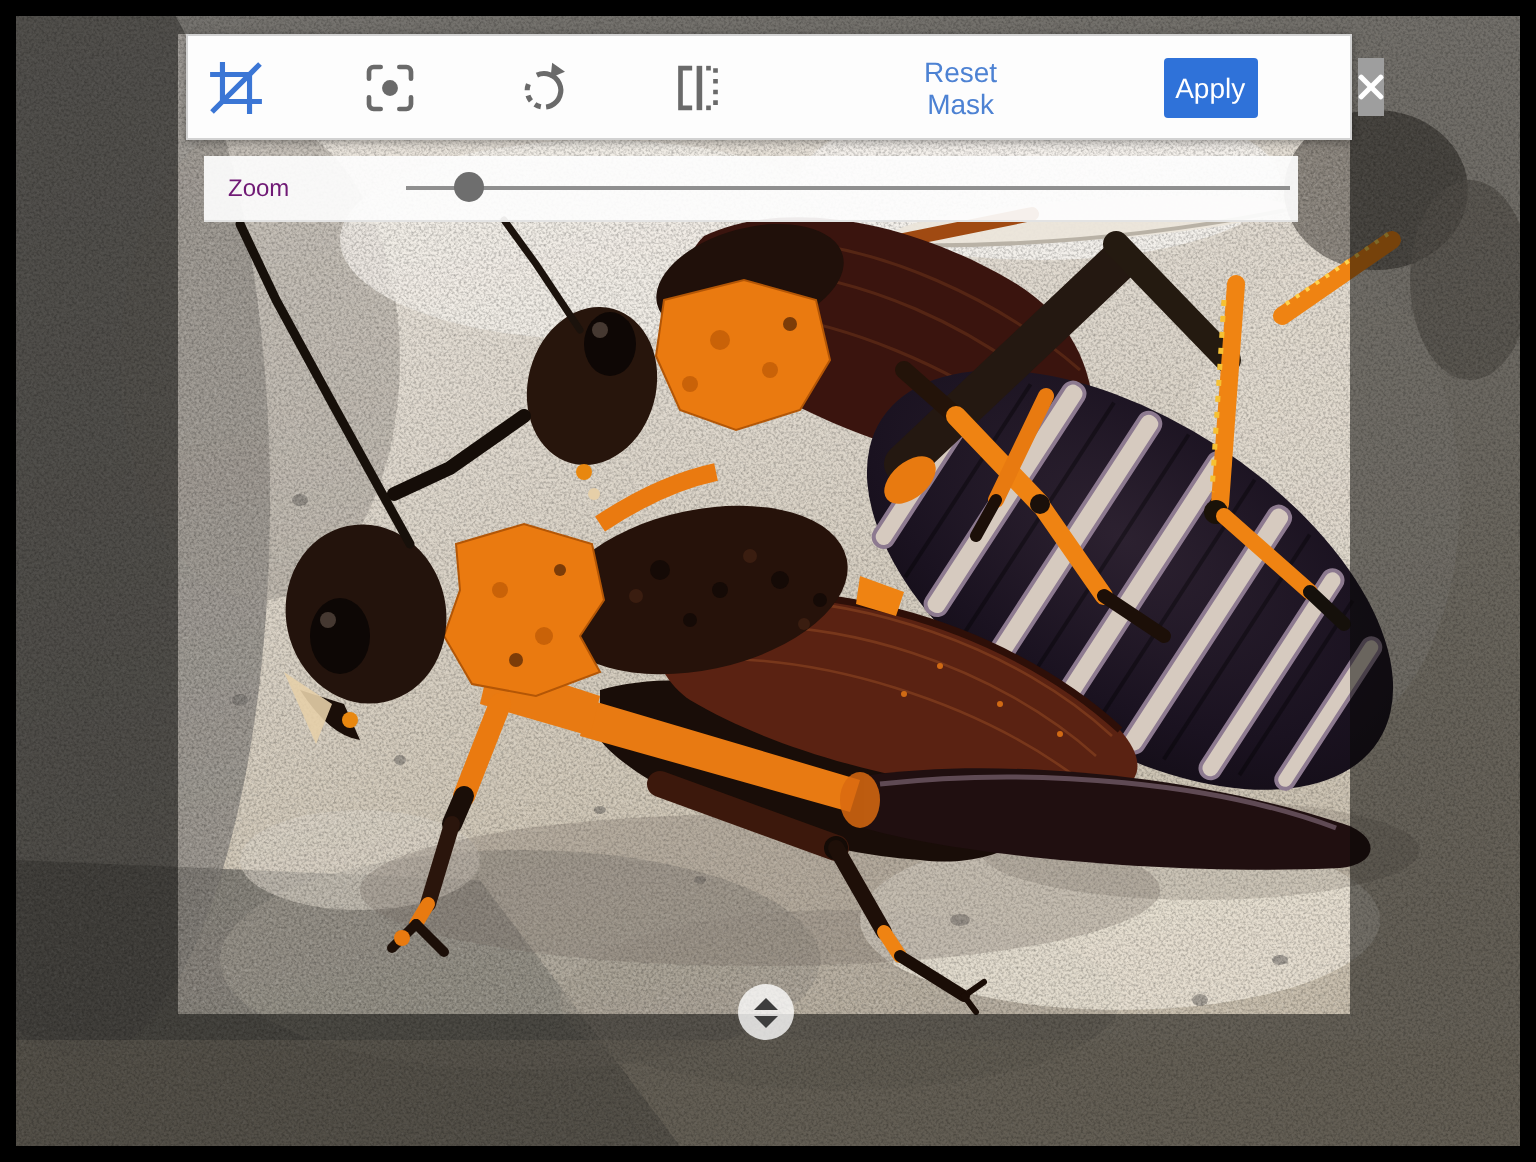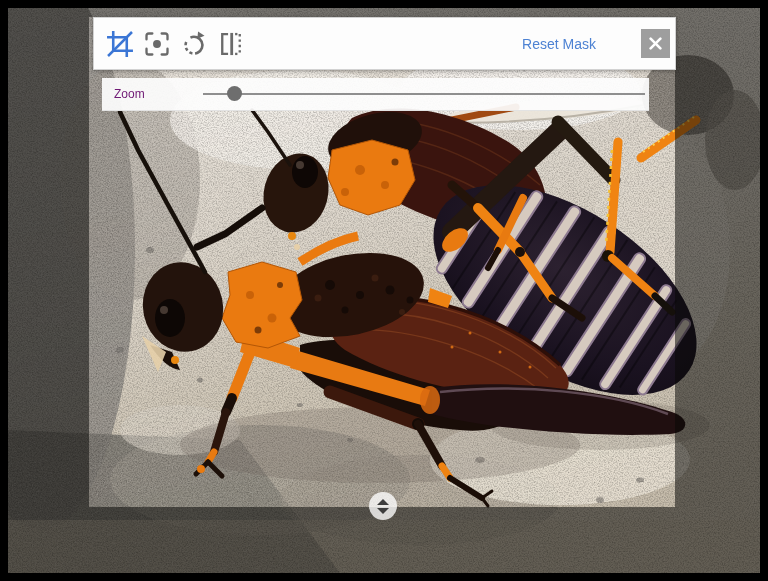--- a/index.html
+++ b/index.html
@@ -11,21 +11,21 @@
   
   .mask{position:absolute;background:rgba(8,7,6,0.52);pointer-events:none;}
   .mask-left{left:8px;top:8px;width:81px;height:565px;}
   .mask-right{left:675px;top:8px;width:85px;height:565px;}
   .mask-top{left:89px;top:8px;width:586px;height:9px;}
   .mask-bottom{left:89px;top:507px;width:586px;height:66px;}
 
   
   .toolbar{position:absolute;left:93px;top:17px;width:583px;height:53px;background:#fdfdfd;
            border:1px solid #d2d2d2;box-sizing:border-box;display:flex;align-items:center;
-           padding:0 5px 0 10px;box-shadow:0 1px 4px rgba(0,0,0,0.35);}
+           padding:0 5px 0 10px;box-shadow:0 1px 4px rgba(0,0,0,0.35);gap:44px;}
   .tool-btn{width:32px;height:32px;display:flex;align-items:center;justify-content:center;
             background:transparent;border:none;padding:0;margin-right:5px;cursor:pointer;}
   .toolbar-spacer{flex:1;}
   .reset-link{color:#4d82d3;font-size:14px;margin-right:33px;cursor:pointer;background:none;border:none;
               font-family:"Liberation Sans",sans-serif;}
   .apply-btn{width:70px;height:30px;background:#2f72d9;color:#fff;border:none;font-size:14px;
              border-radius:2px;cursor:pointer;font-family:"Liberation Sans",sans-serif;}
   .close-btn{width:29px;height:29px;background:#9e9e9e;border:none;margin-left:6px;cursor:pointer;
              display:flex;align-items:center;justify-content:center;padding:0;}
 
@@ -276,20 +276,21 @@
         <line x1="19.5" y1="3.5" x2="19.5" y2="20.5" stroke-dasharray="2 2.6"></line>
         <line x1="15.5" y1="3.5" x2="17.5" y2="3.5"></line>
         <line x1="15.5" y1="20.5" x2="17.5" y2="20.5"></line>
       </svg>
     </button>
 
     <div class="toolbar-spacer"></div>
 
     <button class="reset-link">Reset Mask</button>
 
+    <button class="apply-btn">Apply</button>
 
     <button class="close-btn" aria-label="×">
       <svg width="13" height="13" viewBox="0 0 12 12" stroke="#fff" stroke-width="2.4" stroke-linecap="round">
         <line x1="1.5" y1="1.5" x2="10.5" y2="10.5"></line>
         <line x1="10.5" y1="1.5" x2="1.5" y2="10.5"></line>
       </svg>
     </button>
   </div>
 
   <div class="zoombar">

